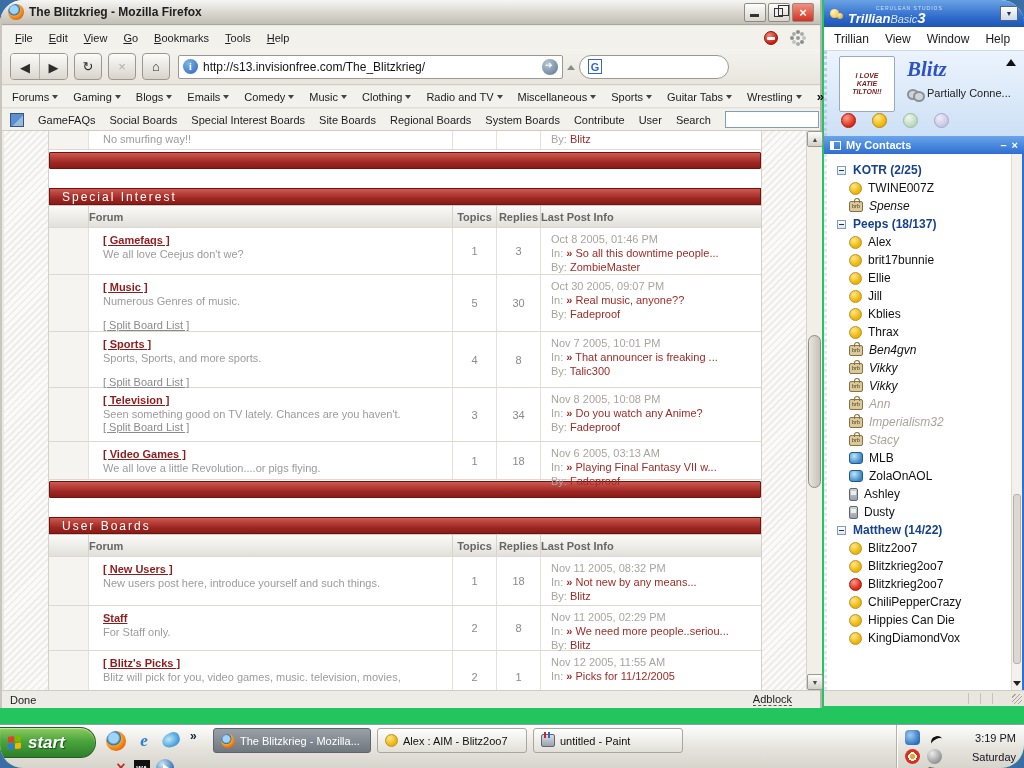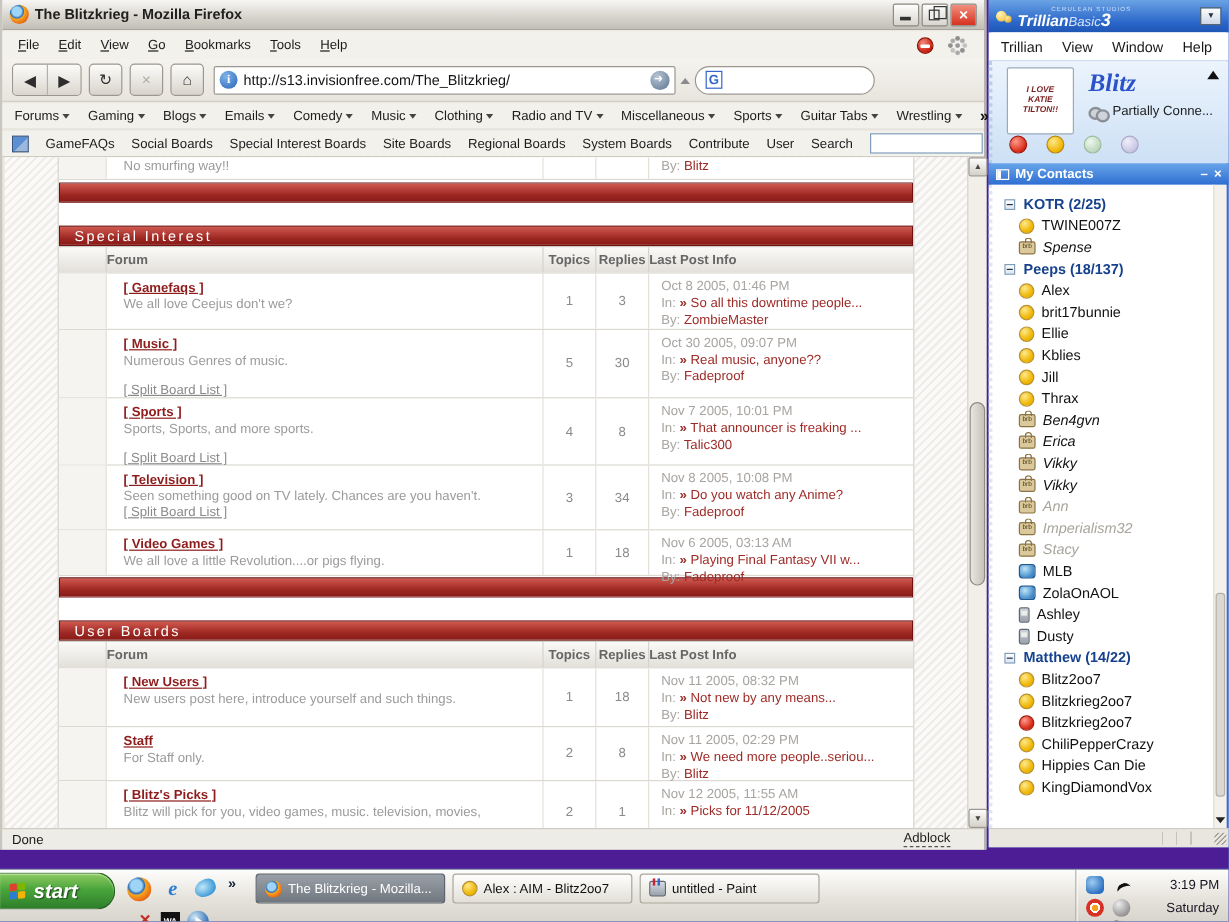--- a/index.html
+++ b/index.html
@@ -1,17 +1,17 @@
 <!DOCTYPE html>
 <html><head>
 <meta charset="utf-8">
 <style>
   html,body{margin:0;padding:0;}
   body{font-family:"Liberation Sans",sans-serif;background:#3a6ea5;}
-  .stage{position:relative;width:1024px;height:768px;overflow:hidden;background:#4c1d95;}
+  .stage{position:relative;width:1024px;height:768px;overflow:hidden;background:#22c55e;border-radius:23px;}
   .stage *{box-sizing:border-box;}
 
   
   .ffwin{position:absolute;left:0;top:0;width:822px;height:708px;background:#ece9e2;border-left:2px solid #c9c6bf;border-right:2px solid #b6b3ac;}
   .fftitle{position:absolute;left:0;top:0;width:100%;height:25px;background:linear-gradient(180deg,#f7f6f4,#d9d6cf 55%,#c2bfb7);display:flex;align-items:center;padding:0 6px;border-bottom:1px solid #a9a69f;}
   .ffico{width:16px;height:16px;border-radius:50%;background:radial-gradient(circle at 38% 35%,#9ed4f5 0 26%,#2f6fb5 38%,#f5a623 44%,#e96a10 72%,#b84a05);margin-right:5px;flex:0 0 auto;}
   .fftitletext{font-size:12px;font-weight:bold;color:#21201e;flex:1;white-space:nowrap;overflow:hidden;}
   .wbtns{display:flex;gap:2px;}
   .wb{width:22px;height:19px;border:1px solid #8e8b84;border-radius:2px;background:linear-gradient(180deg,#fefefd,#d8d5ce);display:flex;align-items:center;justify-content:center;font-size:12px;color:#333;position:relative;}
   .wb.close{background:linear-gradient(180deg,#f2907f,#d6301f);color:#fff;font-weight:bold;font-size:13px;}
@@ -546,37 +546,33 @@
       <div class="crow" data-icon="yellow">
           <span class="ci"></span>
           <span class="cl">brit17bunnie</span>
         </div>
       <div class="crow" data-icon="yellow">
           <span class="ci"></span>
           <span class="cl">Ellie</span>
         </div>
       <div class="crow" data-icon="yellow">
           <span class="ci"></span>
+          <span class="cl">Jill</span>
+        </div>
+      <div class="crow" data-icon="yellow">
+          <span class="ci"></span>
           <span class="cl">Kblies</span>
         </div>
       <div class="crow" data-icon="yellow">
           <span class="ci"></span>
-          <span class="cl">Jill</span>
-        </div>
-      <div class="crow" data-icon="yellow">
-          <span class="ci"></span>
           <span class="cl">Thrax</span>
         </div>
       <div class="crow" data-icon="brb">
           <span class="ci"></span>
           <span class="cl">Ben4gvn</span>
-        </div>
-      <div class="crow" data-icon="brb">
-          <span class="ci"></span>
-          <span class="cl">Erica</span>
         </div>
       <div class="crow" data-icon="brb">
           <span class="ci"></span>
           <span class="cl">Vikky</span>
         </div>
       <div class="crow" data-icon="brb">
           <span class="ci"></span>
           <span class="cl">Vikky</span>
         </div>
       <div class="crow dim" data-icon="brb">

